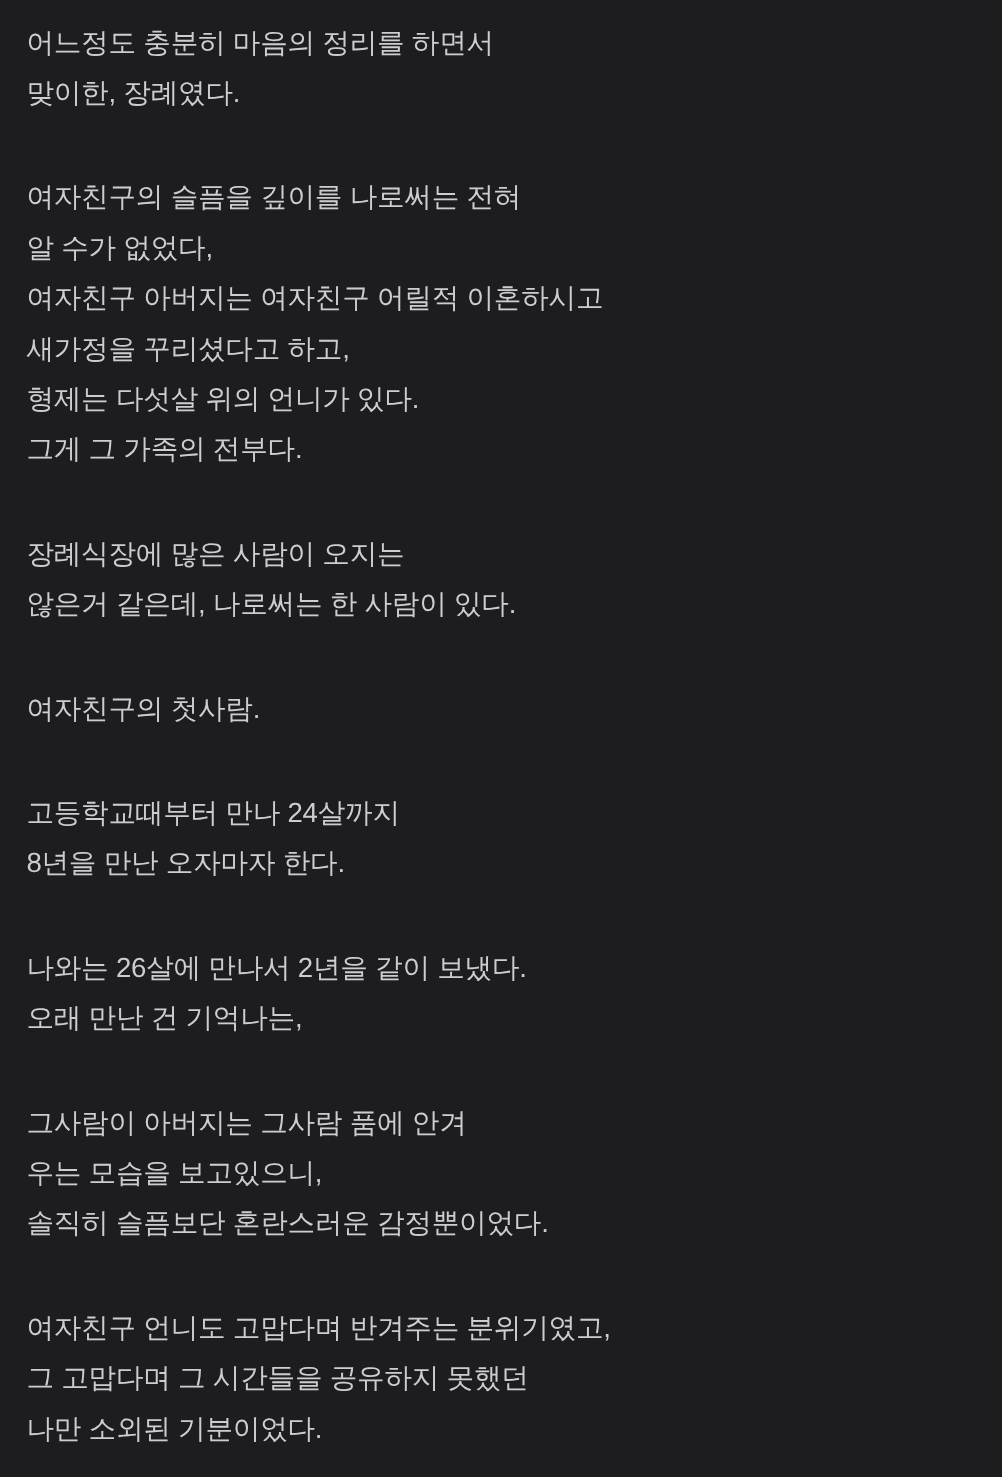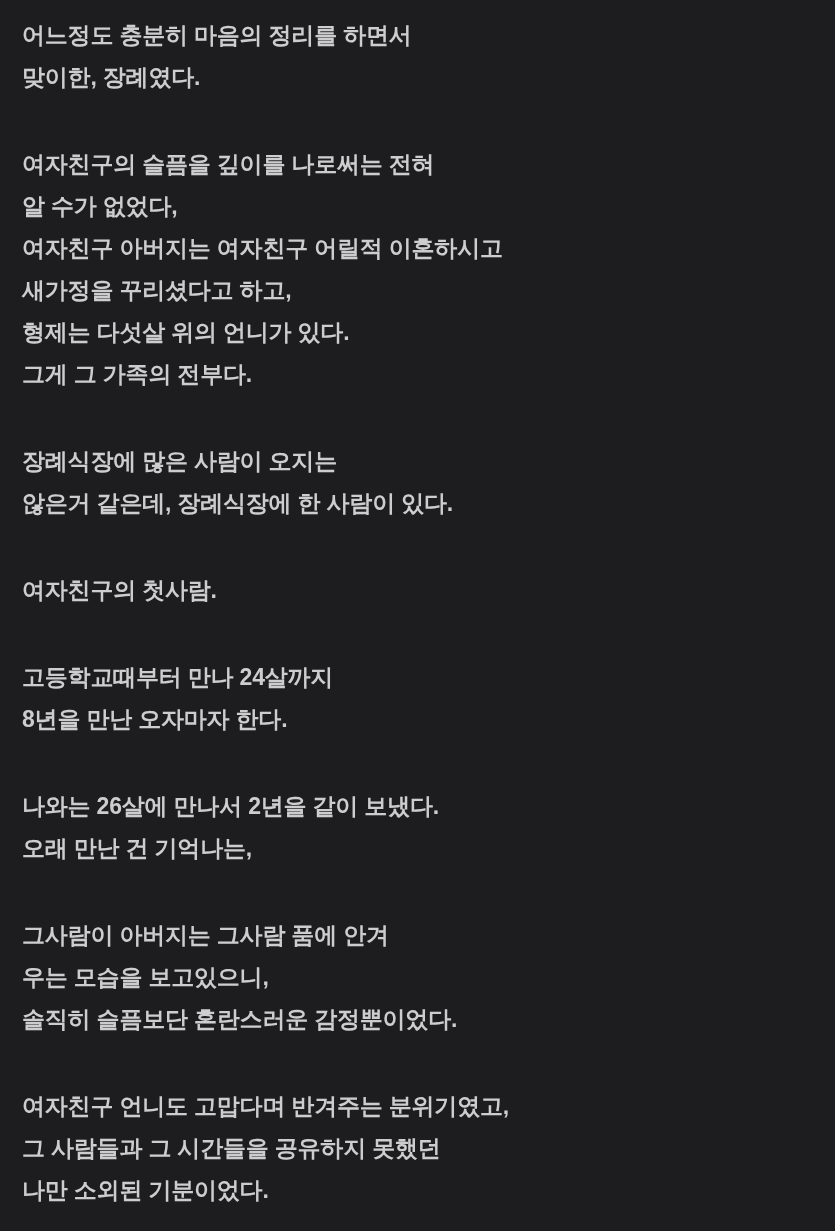--- a/index.html
+++ b/index.html
@@ -16,21 +16,21 @@
   body {
     font-family: "Liberation Sans", "DejaVu Sans", sans-serif;
   }
   .post-body {
     width: 100%;
     height: 100%;
     padding: 14px 36px 30px 22px;
     color: var(--fg);
     font-size: 23px;
     line-height: 42px;
-    font-weight: 700;
+    font-weight: 400;
     letter-spacing: -0.2px;
   }
   .para {
     margin-bottom: 45px;
   }
   .para:last-child {
     margin-bottom: 15px;
   }
   .line {
     white-space: pre;
@@ -50,21 +50,21 @@
     <div class="line">여자친구의 슬픔을 깊이를 나로써는 전혀</div>
     <div class="line">알 수가 없었다,</div>
     <div class="line">여자친구 아버지는 여자친구 어릴적 이혼하시고</div>
     <div class="line">새가정을 꾸리셨다고 하고,</div>
     <div class="line">형제는 다섯살 위의 언니가 있다.</div>
     <div class="line">그게 그 가족의 전부다.</div>
   </div>
 
   <div class="para">
     <div class="line">장례식장에 많은 사람이 오지는</div>
-    <div class="line">않은거 같은데, 장례식장에 한 사람이 있다.</div>
+    <div class="line">않은거 같은데, 나로써는 한 사람이 있다.</div>
   </div>
 
   <div class="para">
     <div class="line">여자친구의 첫사람.</div>
   </div>
 
   <div class="para">
     <div class="line">고등학교때부터 만나 24살까지</div>
     <div class="line">8년을 만난 오자마자 한다.</div>
   </div>
@@ -75,17 +75,17 @@
   </div>
 
   <div class="para">
     <div class="line">그사람이 아버지는 그사람 품에 안겨</div>
     <div class="line">우는 모습을 보고있으니,</div>
     <div class="line">솔직히 슬픔보단 혼란스러운 감정뿐이었다.</div>
   </div>
 
   <div class="para">
     <div class="line">여자친구 언니도 고맙다며 반겨주는 분위기였고,</div>
-    <div class="line">그 사람들과 그 시간들을 공유하지 못했던</div>
+    <div class="line">그 고맙다며 그 시간들을 공유하지 못했던</div>
     <div class="line">나만 소외된 기분이었다.</div>
   </div>
 
 </main>
 
 </body></html>

